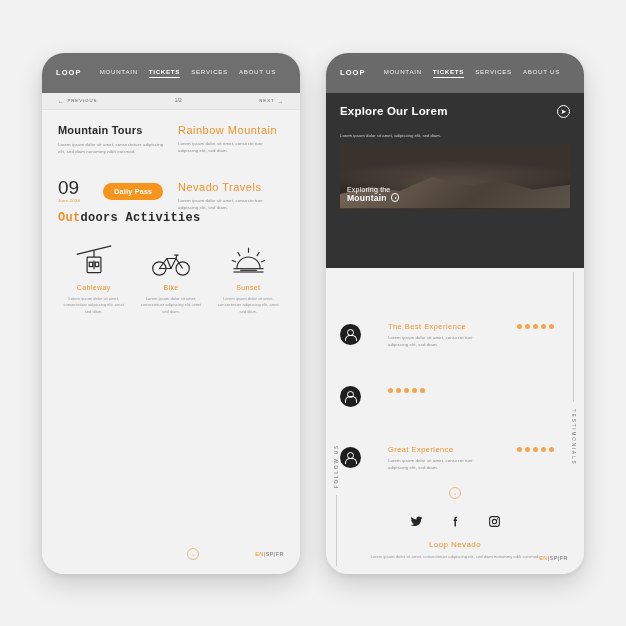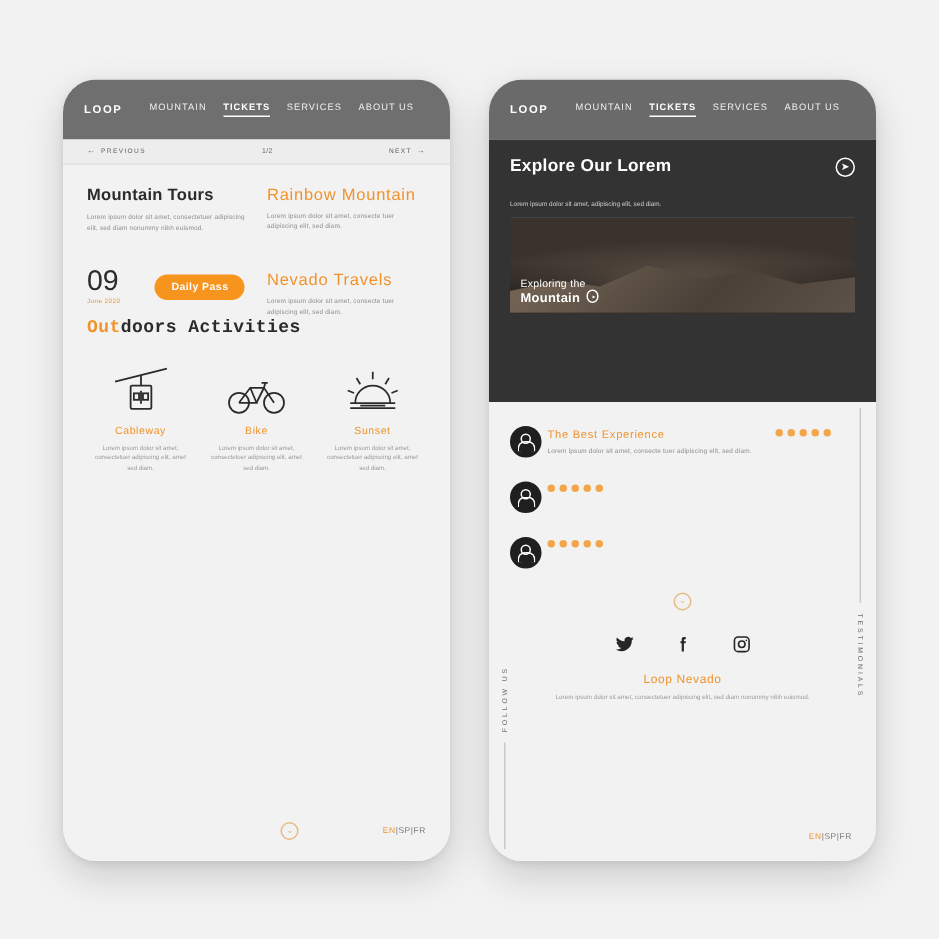--- a/index.html
+++ b/index.html
@@ -401,24 +401,25 @@
   .rail-line { width: 1px; flex: 1; background: #c9c9c9; }
   .rail-text {
     writing-mode: vertical-rl;
     font-size: 4.6px;
     letter-spacing: 1.9px;
     color: #6f6f6f;
     margin-top: 7px;
   }
   .testi {
     display: flex;
-    align-items: flex-end;
-    gap: 4px;
+    align-items: center;
+    gap: 27px;
     margin-bottom: 16px;
     padding-right: 16px;
+    margin-top: 38px;
   }
   .avatar {
     width: 21px; height: 21px;
     border-radius: 50%;
     background: #1f1f1f;
     flex: 0 0 21px;
     display: flex; align-items: center; justify-content: center;
     position: relative;
   }
   .avatar::before {
@@ -695,20 +696,24 @@
           <span class="star"></span>
           <span class="star"></span>
           <span class="star"></span>
           <span class="star"></span>
           <span class="star"></span>
         </div>
       </div>
 
       <div class="testi">
         <div class="avatar"></div>
+        <div class="testi-body">
+          <div class="testi-title">Great Experience</div>
+          <div class="p-small">Lorem ipsum dolor sit amet, consecte tuer adipiscing elit, sed diam.</div>
+        </div>
         <div class="stars">
           <span class="star"></span>
           <span class="star"></span>
           <span class="star"></span>
           <span class="star"></span>
           <span class="star"></span>
         </div>
       </div>
 
       <div class="mid-chev">

